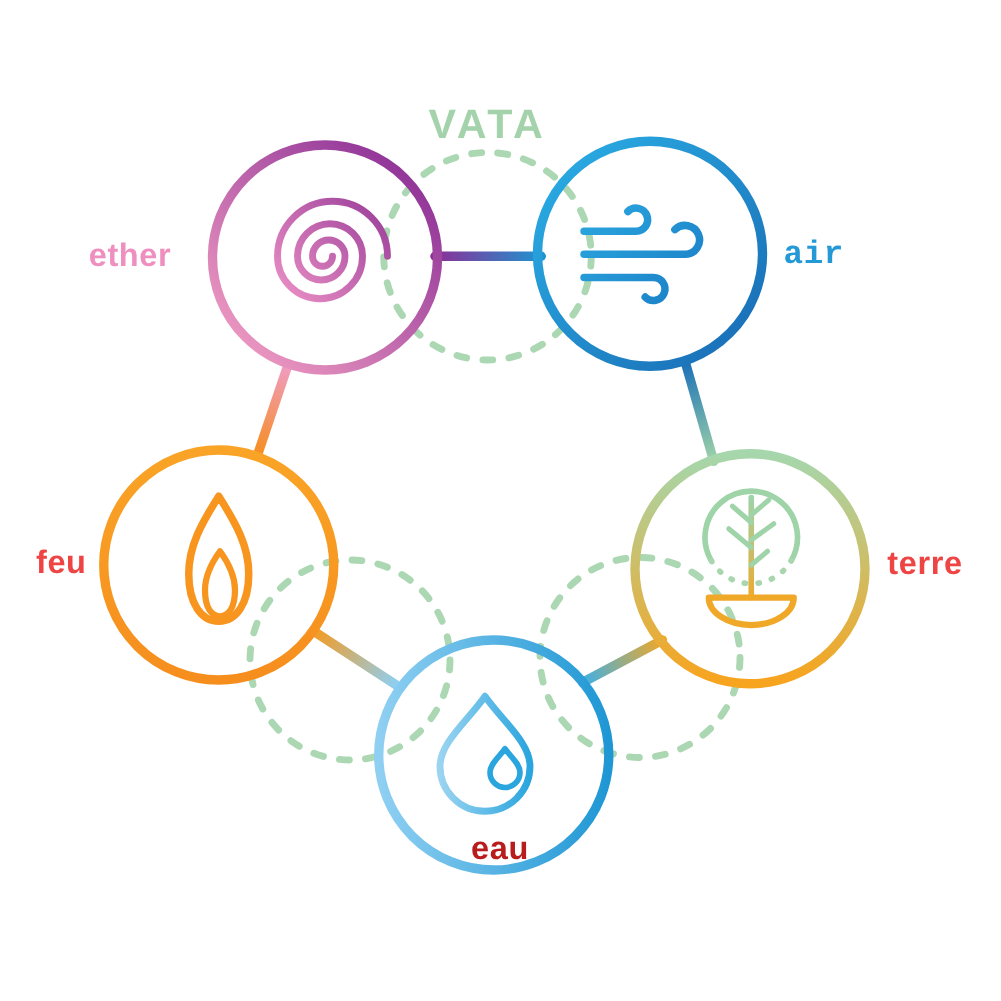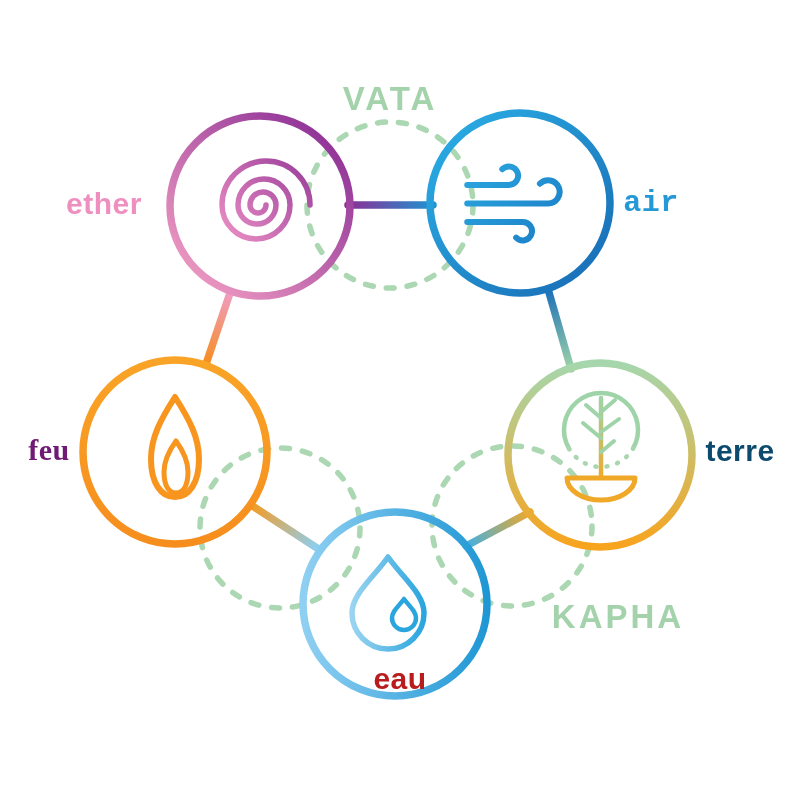--- a/index.html
+++ b/index.html
@@ -7,28 +7,28 @@
     width:801px;height:801px;background:#ffffff;position:relative;
     font-family:"Liberation Sans", sans-serif;overflow:hidden;
   }
   #stage{position:absolute;left:0;top:0;width:801px;height:801px;}
   svg{position:absolute;left:0;top:0;}
   .lbl{
     position:absolute;transform:translate(-50%,-50%);
     font-weight:700;white-space:nowrap;user-select:none;
   }
   .dosha{font-size:33px;letter-spacing:3px;color:#a3d2ab;}
-  .elem{font-size:30px;letter-spacing:0.5px;}
+  .elem{font-size:26px;letter-spacing:0.5px;}
   .lbl-vata{left:390px;top:99px;}
   .lbl-pitta{left:174px;top:617px;}
   .lbl-kapha{left:618px;top:617px;}
   .lbl-ether{left:104px;top:204px;color:#ef8fc0;}
   .lbl-air{left:651px;top:203px;color:#2499d6;font-family:Liberation Mono, monospace;}
-  .lbl-terre{left:740px;top:451px;color:#0c4a6e;}
-  .lbl-feu{left:49px;top:450px;color:#701a75;font-family:Liberation Serif, serif;}
+  .lbl-terre{left:740px;top:451px;color:#ef4444;}
+  .lbl-feu{left:49px;top:450px;color:#ef4444;}
   .lbl-eau{left:400px;top:679px;color:#b91c1c;}
 </style>
 </head>
 <body>
 
 <div id="stage">
 
   <svg width="801" height="801" viewBox="0 0 801 801">
     <defs>
       <linearGradient id="gEther" gradientUnits="userSpaceOnUse" x1="185" y1="285" x2="335" y2="128">
@@ -138,20 +138,19 @@
       <path d="M176,441 C184,452 188,461 188,472 C188,486 183,493 176,493 C169,493 164,486 164,472 C164,461 168,452 176,441 Z" stroke-width="5"></path>
     </g>
 
     <g fill="none" stroke-linejoin="round">
       <path d="M388,557 C402,577 424,594 424,613 A36,36 0 1 1 352,613 C352,594 374,577 388,557 Z" stroke="url(#gDrop)" stroke-width="5.5"></path>
       <path d="M404,599 C409,606 416,611 416,618 A12,12 0 1 1 392,618 C392,611 399,606 404,599 Z" stroke="#2aa5de" stroke-width="4.5"></path>
     </g>
   </svg>
 
   <div class="lbl dosha lbl-vata">VATA</div>
-  <div class="lbl dosha lbl-kapha">KAPHA</div>
 
   <div class="lbl elem lbl-ether">ether</div>
   <div class="lbl elem lbl-air">air</div>
   <div class="lbl elem lbl-terre">terre</div>
   <div class="lbl elem lbl-feu">feu</div>
   <div class="lbl elem lbl-eau">eau</div>
 </div>
 
 </body></html>

